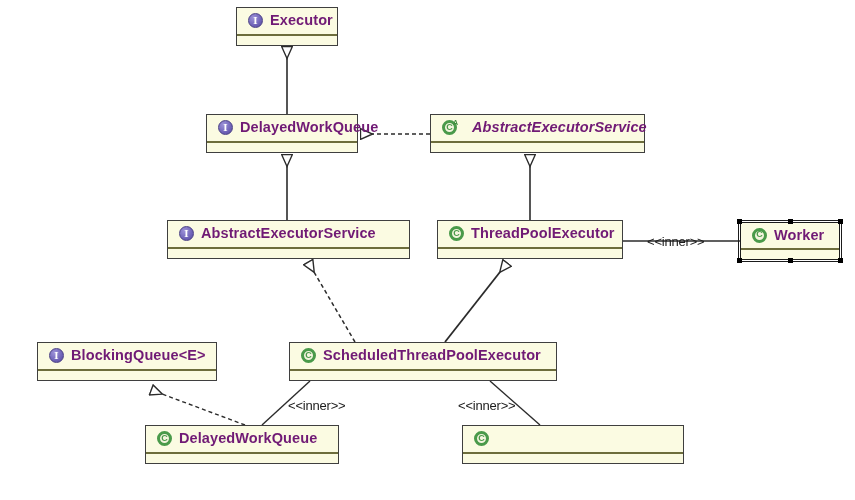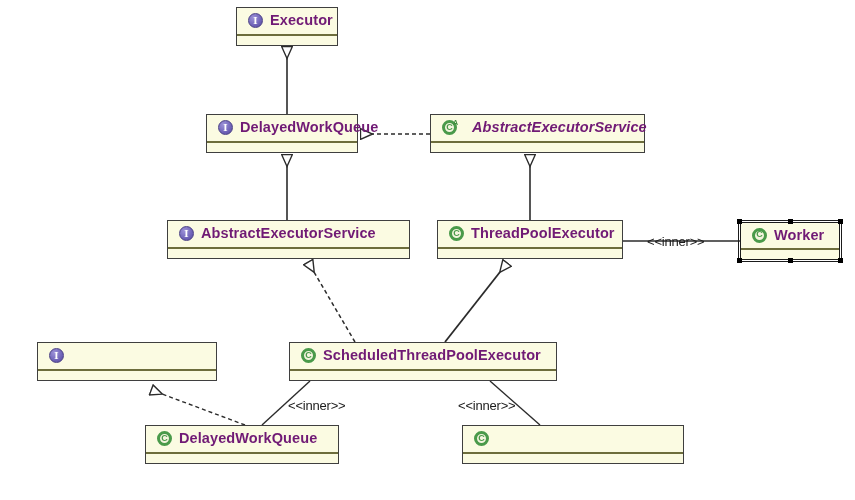--- a/index.html
+++ b/index.html
@@ -287,20 +287,21 @@
     <span class="handle sw"></span>
     <span class="handle s"></span>
     <span class="handle se"></span>
   </div>
 
   <div class="uml-node" style="left:37px; top:342px; width:180px; height:39px;">
     <div class="uml-title" style="height:26px;">
       <span class="icon interface-icon">
         <span class="glyph">I</span>
       </span>
+      <span class="uml-name">BlockingQueue&lt;E&gt;</span>
     </div>
     <div class="uml-compartments">
       <div class="bar"></div>
     </div>
   </div>
 
   <div class="uml-node" style="left:289px; top:342px; width:268px; height:39px;">
     <div class="uml-title" style="height:26px;">
       <span class="icon class-icon">
         <span class="glyph">C</span>

